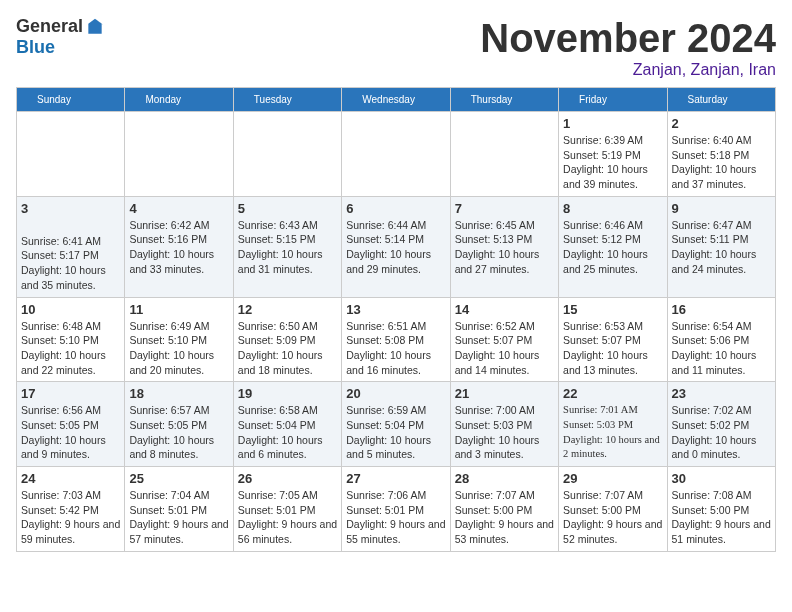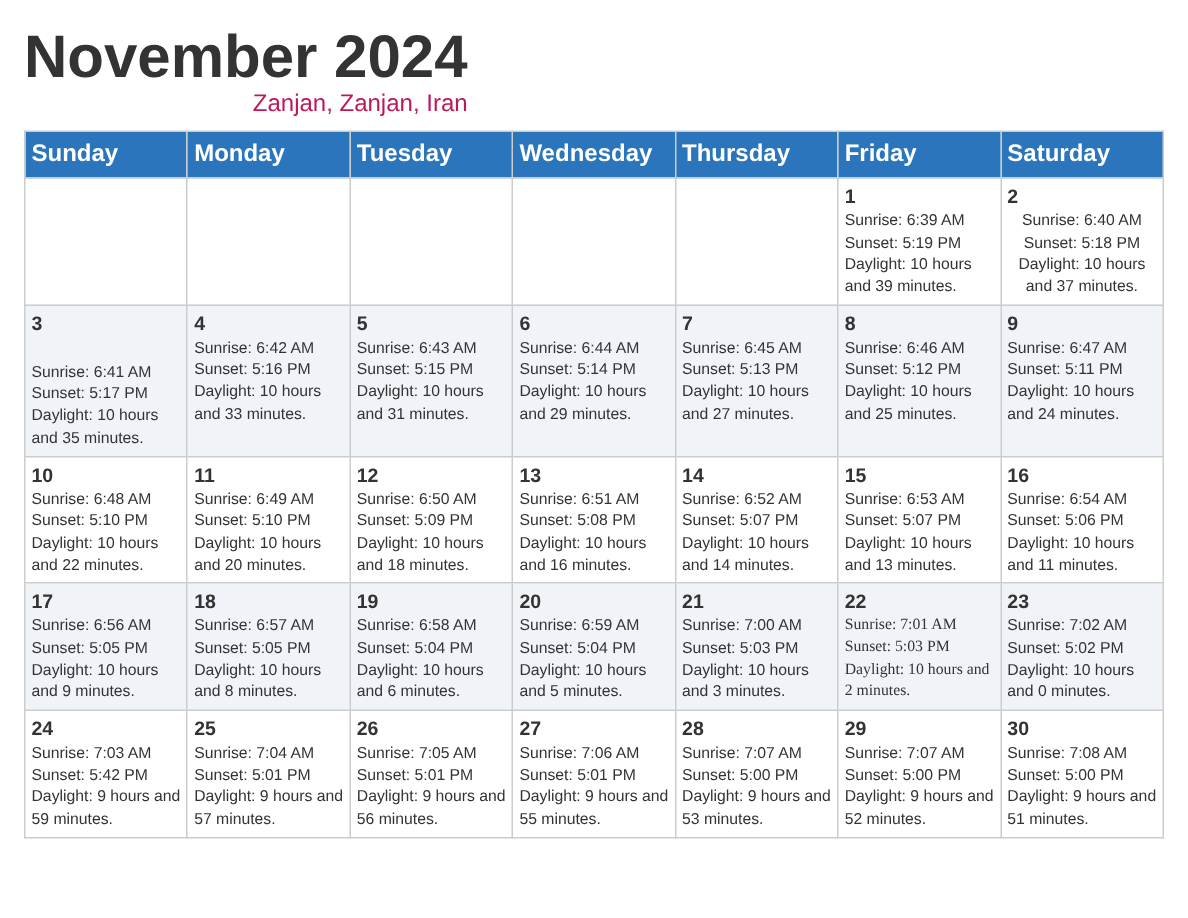--- a/index.html
+++ b/index.html
@@ -43,32 +43,32 @@
     .title-section {
       text-align: right;
     }
     .month-title {
       font-size: 40px;
       font-weight: bold;
       color: #333;
     }
     .location {
       font-size: 16px;
-      color: #be185d;
+      color: #4c1d95;
     }
     .calendar {
       width: 100%;
       border-collapse: collapse;
     }
     .calendar th {
       background-color: #2a75bb;
       color: #fff;
-      padding: 6px 4px;
-      font-size: 16px;
-      font-weight: bold;
+      padding: 6px 20px;
+      font-size: 10px;
+      font-weight: normal;
       border: 1px solid #ccc;
       text-align: left;
     }
     .calendar td {
       border: 1px solid #ccc;
       vertical-align: top;
       padding: 4px;
       width: calc(100% / 7);
       min-height: 80px;
       font-size: 11px;
@@ -92,20 +92,30 @@
       color: #333;
     }
     .empty-cell {
       background-color: #f9f9f9;
     }
   </style>
 </head>
 <body>
 
 <div class="header">
+  <div class="logo">
+    <div class="logo-text">
+      <span class="logo-general">General</span>
+      <svg class="logo-icon" viewBox="0 0 24 24">
+        <path d="M12 2 L20 8 L20 20 L4 20 L4 8 Z" fill="#2a75bb"></path>
+        <path d="M12 2 L22 10 L20 8 Z" fill="#1a5a8a"></path>
+      </svg>
+    </div>
+    <span class="logo-blue">Blue</span>
+  </div>
   <div class="title-section">
     <div class="month-title">November 2024</div>
     <div class="location">Zanjan, Zanjan, Iran</div>
   </div>
 </div>
 
 <table class="calendar">
   <thead>
     <tr>
     <th>Sunday</th>
@@ -125,21 +135,21 @@
         <td class="empty-cell"></td>
         <td class="empty-cell"></td>
         <td>
           <span class="day-number">1</span>
           <div class="day-info" style="white-space: pre-line;">Sunrise: 6:39 AM
 Sunset: 5:19 PM
 Daylight: 10 hours and 39 minutes.</div>
         </td>
         <td>
           <span class="day-number">2</span>
-          <div class="day-info" style="white-space: pre-line; text-align: center;">Sunrise: 6:40 AM
+          <div class="day-info" style="white-space: pre-line;">Sunrise: 6:40 AM
 Sunset: 5:18 PM
 Daylight: 10 hours and 37 minutes.</div>
         </td>
       </tr>
       <tr>
         <td>
           <span class="day-number">3</span>
           <div class="day-info" style="white-space: pre-line; margin-top: 18px;">Sunrise: 6:41 AM
 Sunset: 5:17 PM
 Daylight: 10 hours and 35 minutes.</div>

